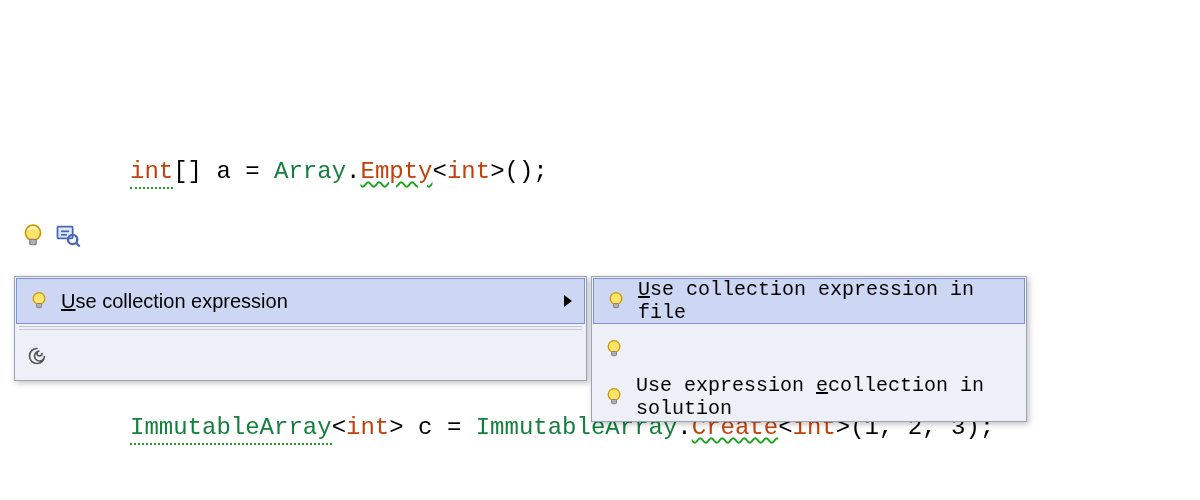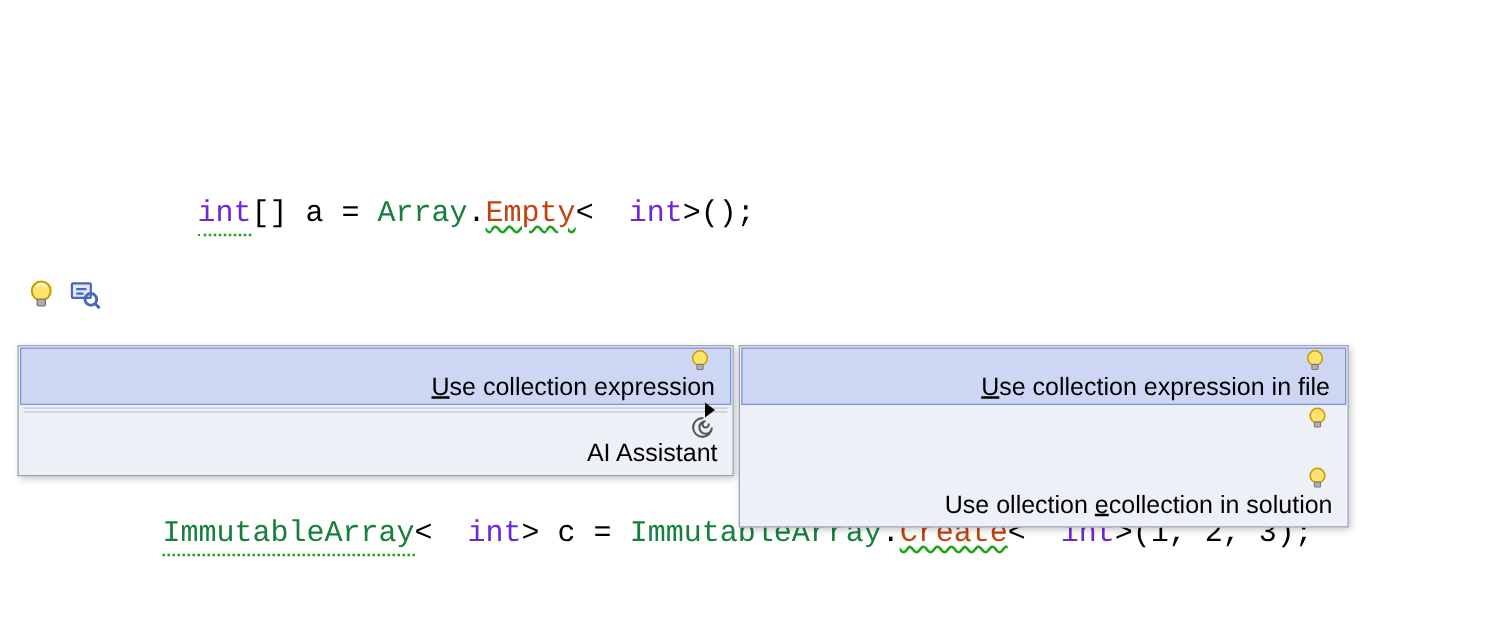--- a/index.html
+++ b/index.html
@@ -19,21 +19,21 @@
     position: absolute;
     top: 60px;
     left: 130px;
     font-family: Consolas, "Courier New", monospace;
     font-size: 24px;
     line-height: 32px;
     white-space: pre;
     color: #000;
   }
   .code-line { display: block; height: 32px; }
-  .tok-kw   { color: #6d28d9; margin-left: 28px; }         
+  .tok-kw   { color: #c2410c; }         
   .tok-type { color: #15803d; }         
   .tok-meth { color: #c2410c; }
   .tok-punc { color: #000; }
   .tok-var  { color: #000; }
 
   
   .sq {
     text-decoration-line: underline;
     text-decoration-style: wavy;
     text-decoration-color: #1aa31a;
@@ -74,30 +74,30 @@
     color: #000;
   }
   .menu-main {
     left: 14px;
     top: 276px;
     width: 573px;
   }
   .menu-sub {
     left: 591px;
     top: 276px;
-    width: 488px;
+    width: 436px;
+    font-family: Liberation Mono, monospace;
   }
   .menu-item {
     display: flex;
-    align-items: flex-end;
+    align-items: center;
     height: 48px;
     padding: 0 12px 0 10px;
-    gap: 0;
+    gap: 10px;
     position: relative;
-    flex-direction: column;
   }
   .menu-item.selected {
     background: #cdd7f3;
     border: 1px solid #7c93d6;
     margin: 1px;
     height: 46px;
   }
   .menu-sep {
     height: 1px;
     background: #c3c6d1;
@@ -166,21 +166,20 @@
     <span class="submenu-arrow"></span>
   </div>
   <div class="menu-sep"></div>
   <div class="menu-sep"></div>
   <div class="menu-item">
     <span class="menu-icon">
       <svg width="20" height="20" viewBox="0 0 24 24">
         <path d="M12 3a9 9 0 1 0 9 9 6 6 0 1 1-6-6 3 3 0 1 0 3 3" fill="none" stroke="#555" stroke-width="2" stroke-linecap="round"></path>
       </svg>
     </span>
-    <span class="menu-label"><span>AI Assistant</span><span class="mn"></span><span></span></span>
   </div>
 </div>
 
 <div class="menu menu-sub">
   <div class="menu-item selected">
     <span class="menu-icon">
       <svg width="20" height="20" viewBox="0 0 24 24">
         <circle cx="12" cy="9" r="7" fill="#ffe36b" stroke="#c99a00" stroke-width="1.5"></circle>
         <rect x="9" y="15" width="6" height="5" rx="1" fill="#b0b0b0" stroke="#777" stroke-width="1"></rect>
       </svg>
@@ -195,15 +194,15 @@
       </svg>
     </span>
   </div>
   <div class="menu-item">
     <span class="menu-icon">
       <svg width="20" height="20" viewBox="0 0 24 24">
         <circle cx="12" cy="9" r="7" fill="#ffe36b" stroke="#c99a00" stroke-width="1.5"></circle>
         <rect x="9" y="15" width="6" height="5" rx="1" fill="#b0b0b0" stroke="#777" stroke-width="1"></rect>
       </svg>
     </span>
-    <span class="menu-label"><span>Use ollection </span><span class="mn">e</span><span>collection in solution</span></span>
+    <span class="menu-label"><span>Use expression </span><span class="mn">e</span><span>collection in solution</span></span>
   </div>
 </div>
 
 </body></html>

